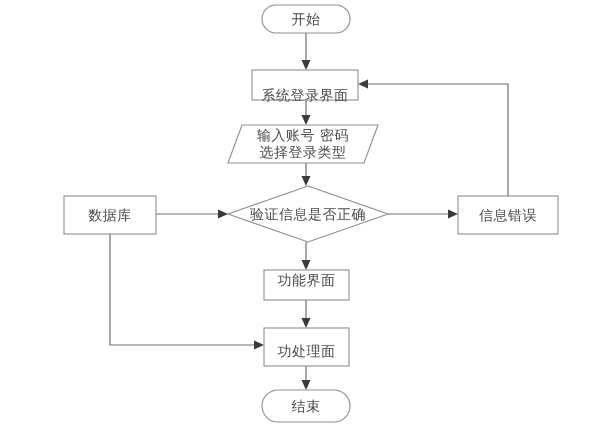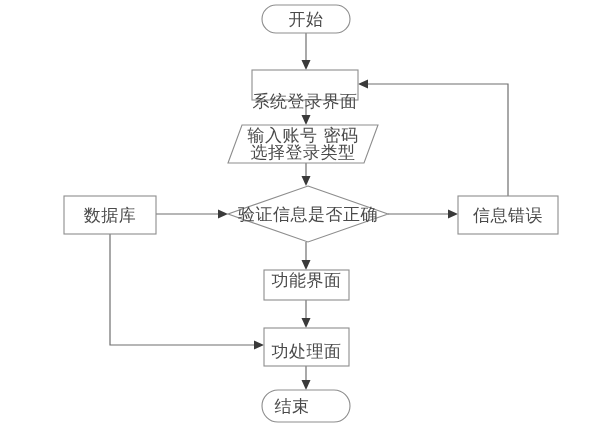--- a/index.html
+++ b/index.html
@@ -45,21 +45,21 @@
     stroke: none;
   }
   .node-label {
     position: absolute;
     display: flex;
     align-items: center;
     justify-content: center;
     text-align: center;
     color: #4a4a4a;
     font-family: "DejaVu Sans", "Liberation Sans", sans-serif;
-    font-size: 17px;
+    font-size: 14px;
     line-height: 17px;
     letter-spacing: 0.5px;
     white-space: pre-line;
     pointer-events: none;
   }
 </style>
 </head>
 <body>
 
 <div id="flow-root">
@@ -131,30 +131,30 @@
     <rect class="node-shape" x="264" y="270" width="85" height="30"></rect>
 
     <rect class="node-shape" x="264" y="328" width="85" height="38"></rect>
 
     <rect class="node-shape" x="262" y="390" width="88" height="32" rx="16" ry="16"></rect>
 
   </svg>
 
   <div class="node-label" style="left:262px; top:5px; width:88px; height:28px;">开始</div>
 
-  <div class="node-label" style="left:252px; top:86px; width:106px; height:30px;">系统登录界面</div>
+  <div class="node-label" style="left:252px; top:80px; width:106px; height:30px;">系统登录界面</div>
 
   <div class="node-label" style="left:233px; top:125px; width:140px; height:38px;text-align:center;">输入账号 密码
 选择登录类型</div>
 
   <div class="node-label" style="left:233px; top:186px; width:150px; height:56px;">验证信息是否正确</div>
 
   <div class="node-label" style="left:64px; top:196px; width:92px; height:38px;text-align:right;">数据库</div>
 
   <div class="node-label" style="left:458px; top:196px; width:100px; height:38px;border-radius:11px;">信息错误</div>
 
   <div class="node-label" style="left:264px; top:270px; width:85px; height:20px;">功能界面</div>
 
   <div class="node-label" style="left:264px; top:328px; width:85px; height:46px;">功处理面</div>
 
-  <div class="node-label" style="left:248px; top:390px; width:88px; height:32px;">结束</div>
+  <div class="node-label" style="left:262px; top:390px; width:88px; height:32px;">结束</div>
 
 </div>
 
 </body></html>

